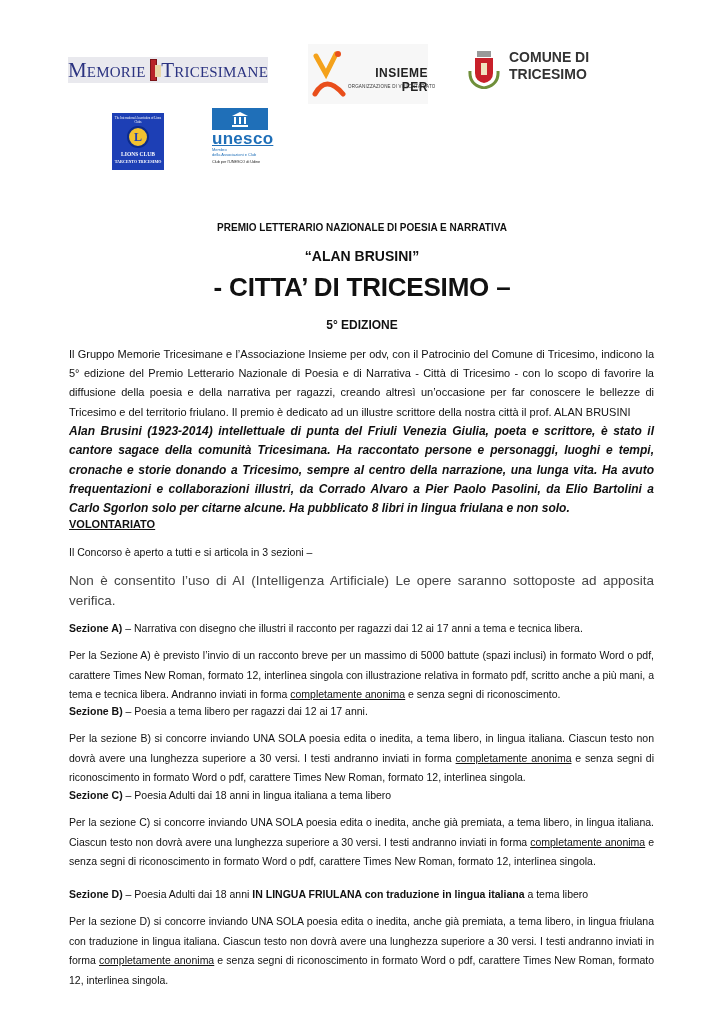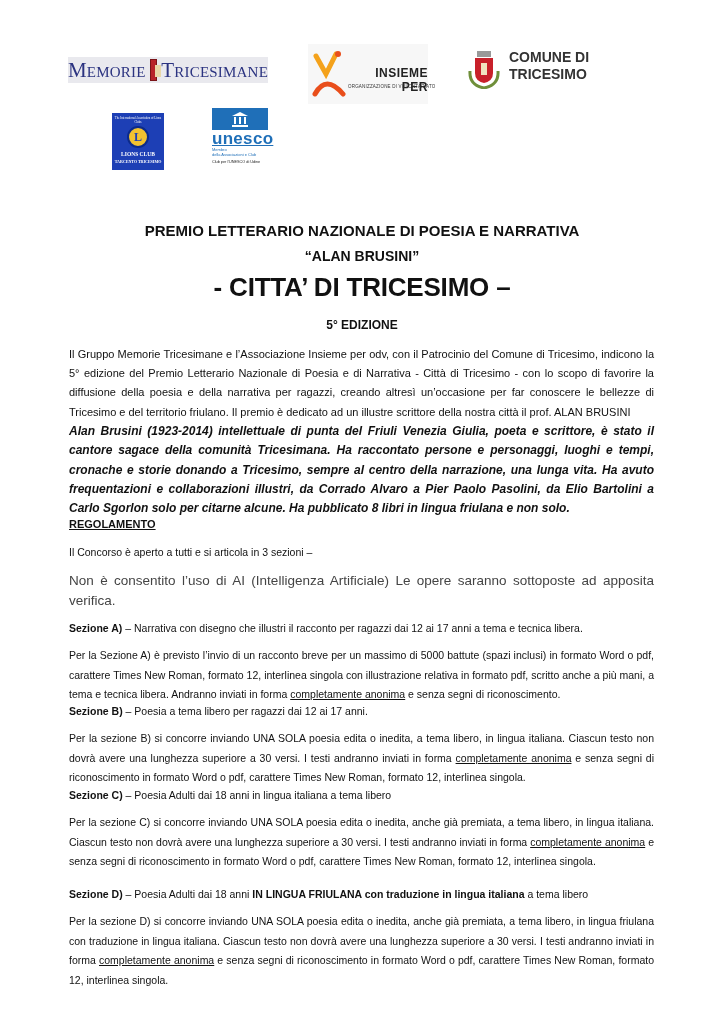--- a/index.html
+++ b/index.html
@@ -33,21 +33,21 @@
   .lions-name { font-size:5.5px; font-weight:bold; color:#fff; margin-top:3px; }
   .lions-place { font-size:4px; font-weight:bold; color:#fff; margin-top:2px; }
 
   .logo-unesco { left:212px; top:108px; width:60px; height:60px; }
   .unesco-box { width:56px; height:22px; background:#1f6fb8; display:flex; align-items:center; justify-content:center; }
   .unesco-word { font-size:17px; font-weight:bold; color:#1f6fb8; line-height:17px; letter-spacing:0.3px;text-decoration:underline; }
   .unesco-member { font-size:4px; color:#1f6fb8; line-height:5px; }
   .unesco-club { font-size:3.8px; color:#222; margin-top:3px; white-space:nowrap; }
 
   
-  .h-premio { left:0; width:724px; top:222px; text-align:center; font-size:15px; font-weight:bold; }
+  .h-premio { left:0; width:724px; top:222px; text-align:center; font-size:10px; font-weight:bold; }
   .h-alan { left:0; width:724px; top:248px; text-align:center; font-size:14px; font-weight:bold; }
   .h-citta { left:0; width:724px; top:272px; text-align:center; font-size:26px; font-weight:bold; letter-spacing:-0.2px; }
   .h-edizione { left:0; width:724px; top:318px; text-align:center; font-size:12px; font-weight:bold; }
 
   
   .para { left:69px; width:585px; font-size:11px; line-height:19.2px; text-align:justify; }
   .para.italic { font-style:italic; font-weight:bold; font-size:12px; line-height:19.3px; }
   .reg { left:69px; top:518px; font-size:11px; font-weight:bold; text-decoration:underline; }
   .concorso { left:69px; top:546px; font-size:10.5px; }
   .ai { left:69px; width:585px; top:571px; font-size:13.5px; line-height:20px; color:#444; text-align:justify; }
@@ -114,21 +114,21 @@
 
 <div class="abs h-premio">PREMIO LETTERARIO NAZIONALE DI POESIA E NARRATIVA</div>
 <div class="abs h-alan">“ALAN BRUSINI”</div>
 <div class="abs h-citta">-  CITTA’ DI TRICESIMO –</div>
 <div class="abs h-edizione">5° EDIZIONE</div>
 
 <div class="abs para" style="top:345px;">Il Gruppo Memorie Tricesimane e l’Associazione Insieme per odv, con il Patrocinio del Comune di Tricesimo, indicono la 5° edizione del Premio Letterario Nazionale di Poesia e di Narrativa - Città di Tricesimo - con lo scopo di favorire la diffusione della poesia e della narrativa per ragazzi, creando altresì un’occasione per far conoscere le bellezze di Tricesimo e del territorio friulano. Il premio è dedicato ad un illustre scrittore della nostra città il prof. ALAN BRUSINI</div>
 
 <div class="abs para italic" style="top:422px;">Alan Brusini (1923-2014) intellettuale di punta del Friuli Venezia Giulia, poeta e scrittore, è stato il cantore sagace della comunità Tricesimana. Ha raccontato persone e personaggi, luoghi e tempi, cronache e storie donando a Tricesimo, sempre al centro della narrazione, una lunga vita. Ha avuto frequentazioni e collaborazioni illustri, da Corrado Alvaro a Pier Paolo Pasolini, da Elio Bartolini a Carlo Sgorlon solo per citarne alcune. Ha pubblicato 8 libri in lingua friulana e non solo.</div>
 
-<div class="abs reg">REGOLAMENTO</div>
+<div class="abs reg">VOLONTARIATO</div>
 <div class="abs concorso">Il Concorso è aperto a tutti e si articola in 3 sezioni –</div>
 <div class="abs ai">Non è consentito l’uso di AI (Intelligenza Artificiale) Le opere saranno sottoposte ad apposita verifica.</div>
 
 <div class="abs sez" style="top:622px;">
   <b>Sezione A)</b><span> – Narrativa con disegno che illustri il racconto per ragazzi dai 12 ai 17 anni a tema e tecnica libera.</span>
 </div>
 <div class="abs para sez" style="top:646px; width:585px; line-height:19.5px;">
   <span>Per la Sezione A) è previsto l’invio di un racconto breve per un massimo di 5000 battute (spazi inclusi) in formato Word o pdf, carattere Times New Roman, formato 12, interlinea singola con illustrazione relativa in formato pdf, scritto anche a più mani, a tema e tecnica libera. Andranno inviati in forma </span><u>completamente anonima</u><span> e senza segni di riconoscimento.</span>
 </div>
 

